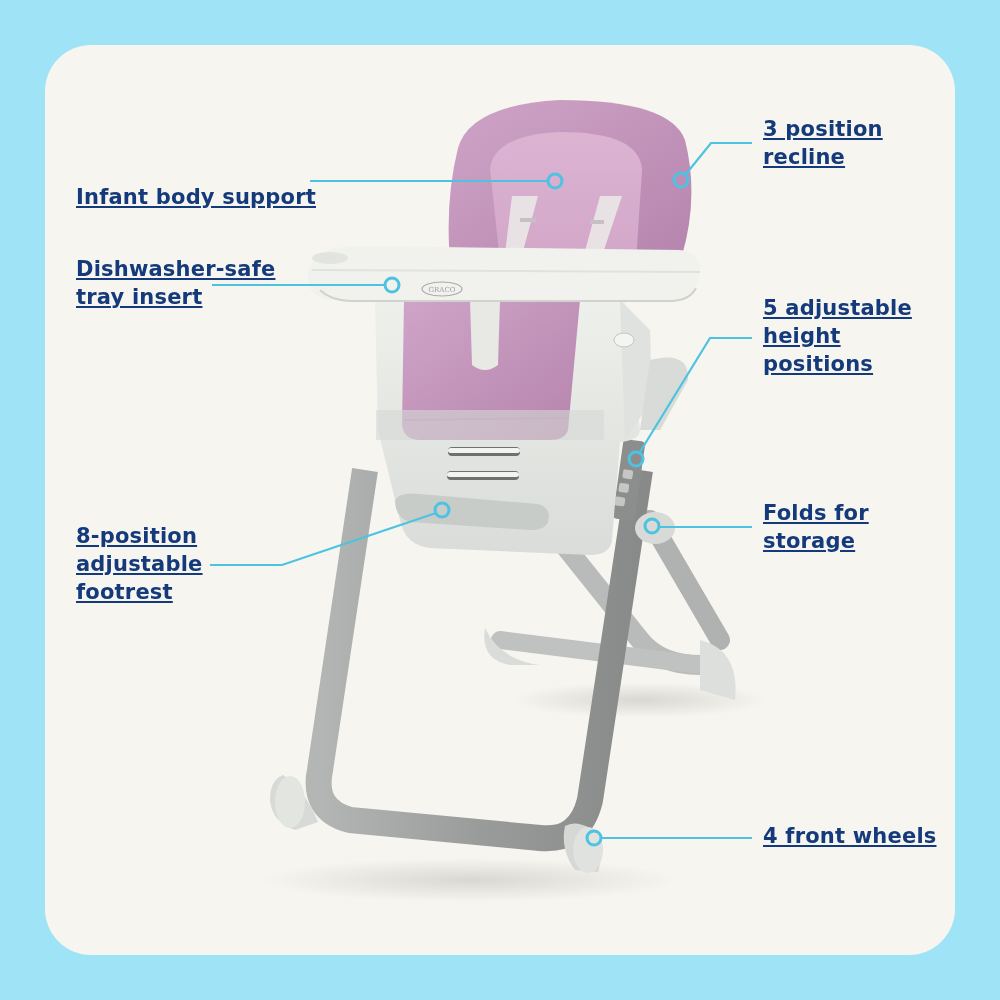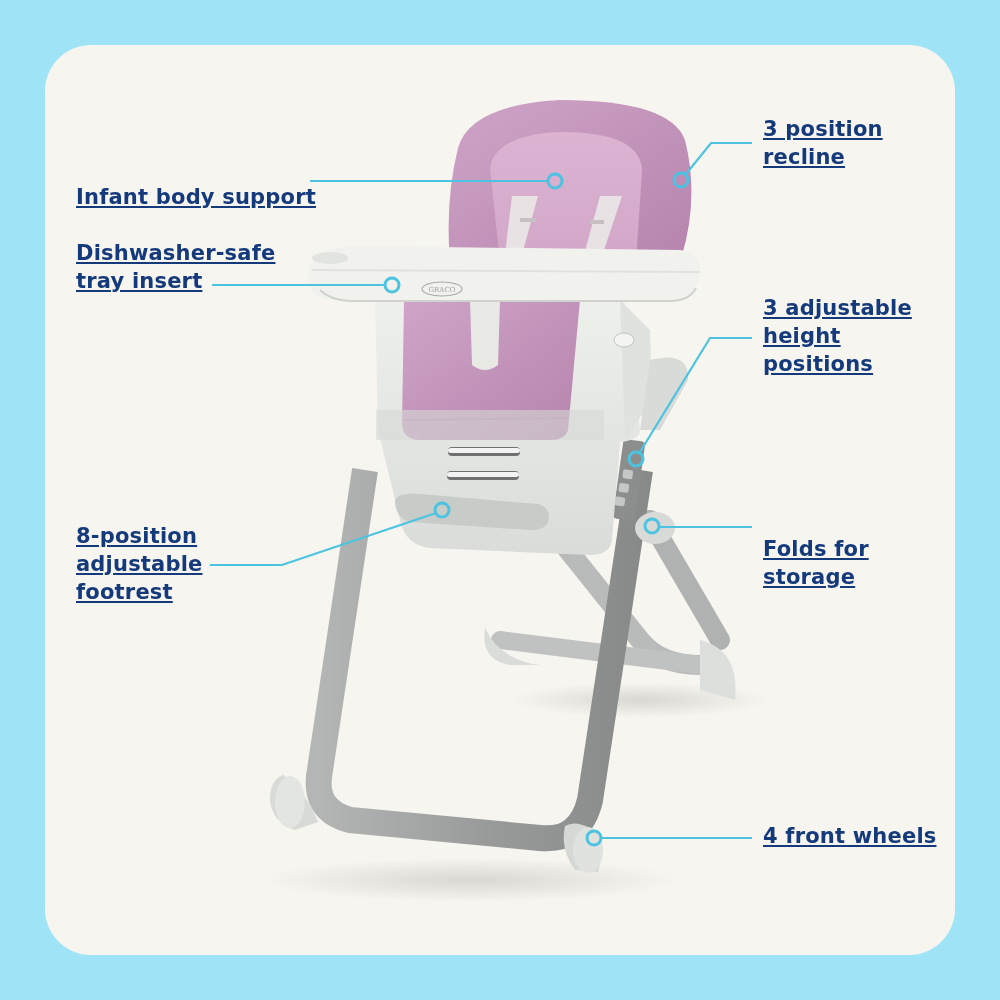--- a/index.html
+++ b/index.html
@@ -148,25 +148,25 @@
 
     <path d="M210 565 L282 565 L436 513"></path>
     <circle cx="442" cy="510" r="7" stroke-width="3"></circle>
 
     <path d="M752 838 L602 838"></path>
     <circle cx="594" cy="838" r="7" stroke-width="3"></circle>
   </g>
 </svg>
 
 <div class="label" style="left:76px; top:166px;margin-top:17px;">Infant body support</div>
-<div class="label" style="left:76px; top:239px;">Dishwasher-safe
+<div class="label" style="left:76px; top:255px;">Dishwasher-safe
 tray insert</div>
 <div class="label" style="left:76px; top:522px;">8-position
 adjustable
 footrest</div>
 <div class="label" style="left:763px; top:115px;">3 position
 recline</div>
-<div class="label" style="left:763px; top:294px;">3 adjustable
+<div class="label" style="left:763px; top:294px;">5 adjustable
 height
 positions</div>
-<div class="label" style="left:763px; top:535px;">Folds for
+<div class="label" style="left:763px; top:499px;">Folds for
 storage</div>
 <div class="label" style="left:763px; top:822px;">4 front wheels</div>
 
 </body></html>

